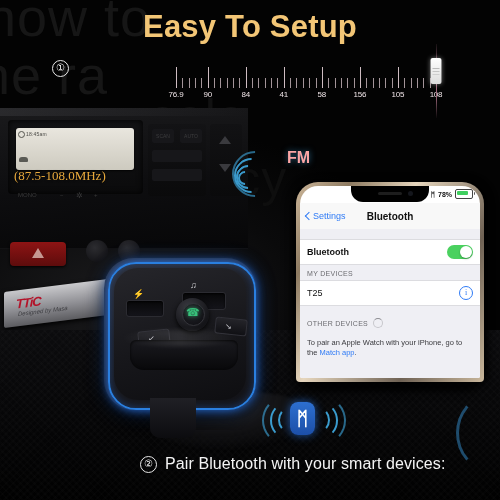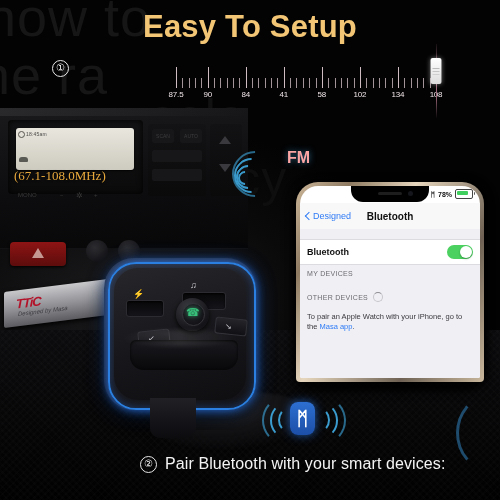--- a/index.html
+++ b/index.html
@@ -197,21 +197,21 @@
   <div class="watermark wm4">quency</div>
 
   <div class="dash"></div>
   <div class="dash-shine"></div>
 
   <div class="radio-body"></div>
   <div class="lcd"></div>
   <div class="lcd-clock-ico"></div>
   <div class="lcd-top" style="left:26px">18:45am</div>
   <div class="lcd-car"></div>
-  <div class="mhz">(67.1-108.0MHz)</div>
+  <div class="mhz">(87.5-108.0MHz)</div>
   <div class="knobrow">
     <span style="left:0;top:2px">MONO</span>
     <span style="left:42px;top:2px">−</span>
     <span style="left:58px;top:1px;font-size:8px">✲</span>
     <span style="left:76px;top:2px">+</span>
   </div>
   <div class="btnpanel">
     <div class="bcell" style="left:4px;top:5px">SCAN</div>
     <div class="bcell" style="left:32px;top:5px">AUTO</div>
     <div class="bcell" style="left:4px;top:26px;width:50px;height:12px"></div>
@@ -279,27 +279,27 @@
         <div class="tick minor" style="left: 227.61px;"></div>
         <div class="tick major" style="left: 233.95px;"></div>
         <div class="tick minor" style="left: 240.29px;"></div>
         <div class="tick minor" style="left: 246.63px;"></div>
         <div class="tick minor" style="left: 252.98px;"></div>
         <div class="tick minor" style="left: 259.32px;"></div>
         <div class="tick minor" style="left: 265.66px;"></div>
         <div class="tick major" style="left: 272px;"></div>
       </div>
     <div class="dlabels" id="dlabels">
-        <div class="dlabel" style="left: 12px;">87.5</div>
+        <div class="dlabel" style="left: 12px;">76.9</div>
         <div class="dlabel" style="left: 43.71px;">90</div>
         <div class="dlabel" style="left: 81.76px;">84</div>
         <div class="dlabel" style="left: 119.8px;">41</div>
         <div class="dlabel" style="left: 157.85px;">58</div>
-        <div class="dlabel" style="left: 195.9px;">102</div>
-        <div class="dlabel" style="left: 233.95px;">134</div>
+        <div class="dlabel" style="left: 195.9px;">156</div>
+        <div class="dlabel" style="left: 233.95px;">105</div>
         <div class="dlabel" style="left: 272px;">108</div>
       </div>
     <div class="needle" id="needle" style="left: 272px;"></div>
     <div class="thumb" id="thumb" style="left: 272px;"></div>
   </div>
 
   <div class="fmwave">
     <div class="arc" style="left:0;top:26px;width:10px;height:10px"></div>
     <div class="arc" style="left:-2px;top:20px;width:20px;height:20px"></div>
     <div class="arc" style="left:-4px;top:13px;width:31px;height:31px"></div>
@@ -353,47 +353,51 @@
           <span class="batt">
             <span class="batt-fill"></span>
             <span class="batt-cap"></span>
           </span>
         </div>
       </div>
 
       <div class="navbar">
         <div class="back">
           <span class="chev"></span>
-          <span>Designed</span>
+          <span>Settings</span>
         </div>
         <div class="navtitle">Bluetooth</div>
       </div>
 
       <div class="content">
         <div class="gap"></div>
 
         <div class="row">
           <span class="row-label">Bluetooth</span>
           <span class="toggle">
             <span class="toggle-k"></span>
           </span>
         </div>
 
         <div class="secthead">
           <span>MY DEVICES</span>
         </div>
 
+        <div class="row">
+          <span class="row-label plain">T25</span>
+          <span class="infoico">i</span>
+        </div>
 
         <div class="secthead" style="padding-top:12px">
           <span>OTHER DEVICES</span>
           <span class="spinner"></span>
         </div>
 
         <div class="footnote">
-          <span>To pair an Apple Watch with your iPhone, go to the </span><span class="link">Masa app</span><span>.</span>
+          <span>To pair an Apple Watch with your iPhone, go to the </span><span class="link">Match app</span><span>.</span>
         </div>
       </div>
     </div>
   </div>
 
   <div class="step2">
     <div class="circnum">②</div>
     <div class="steplabel">Pair Bluetooth with your smart devices:</div>
   </div>
 

